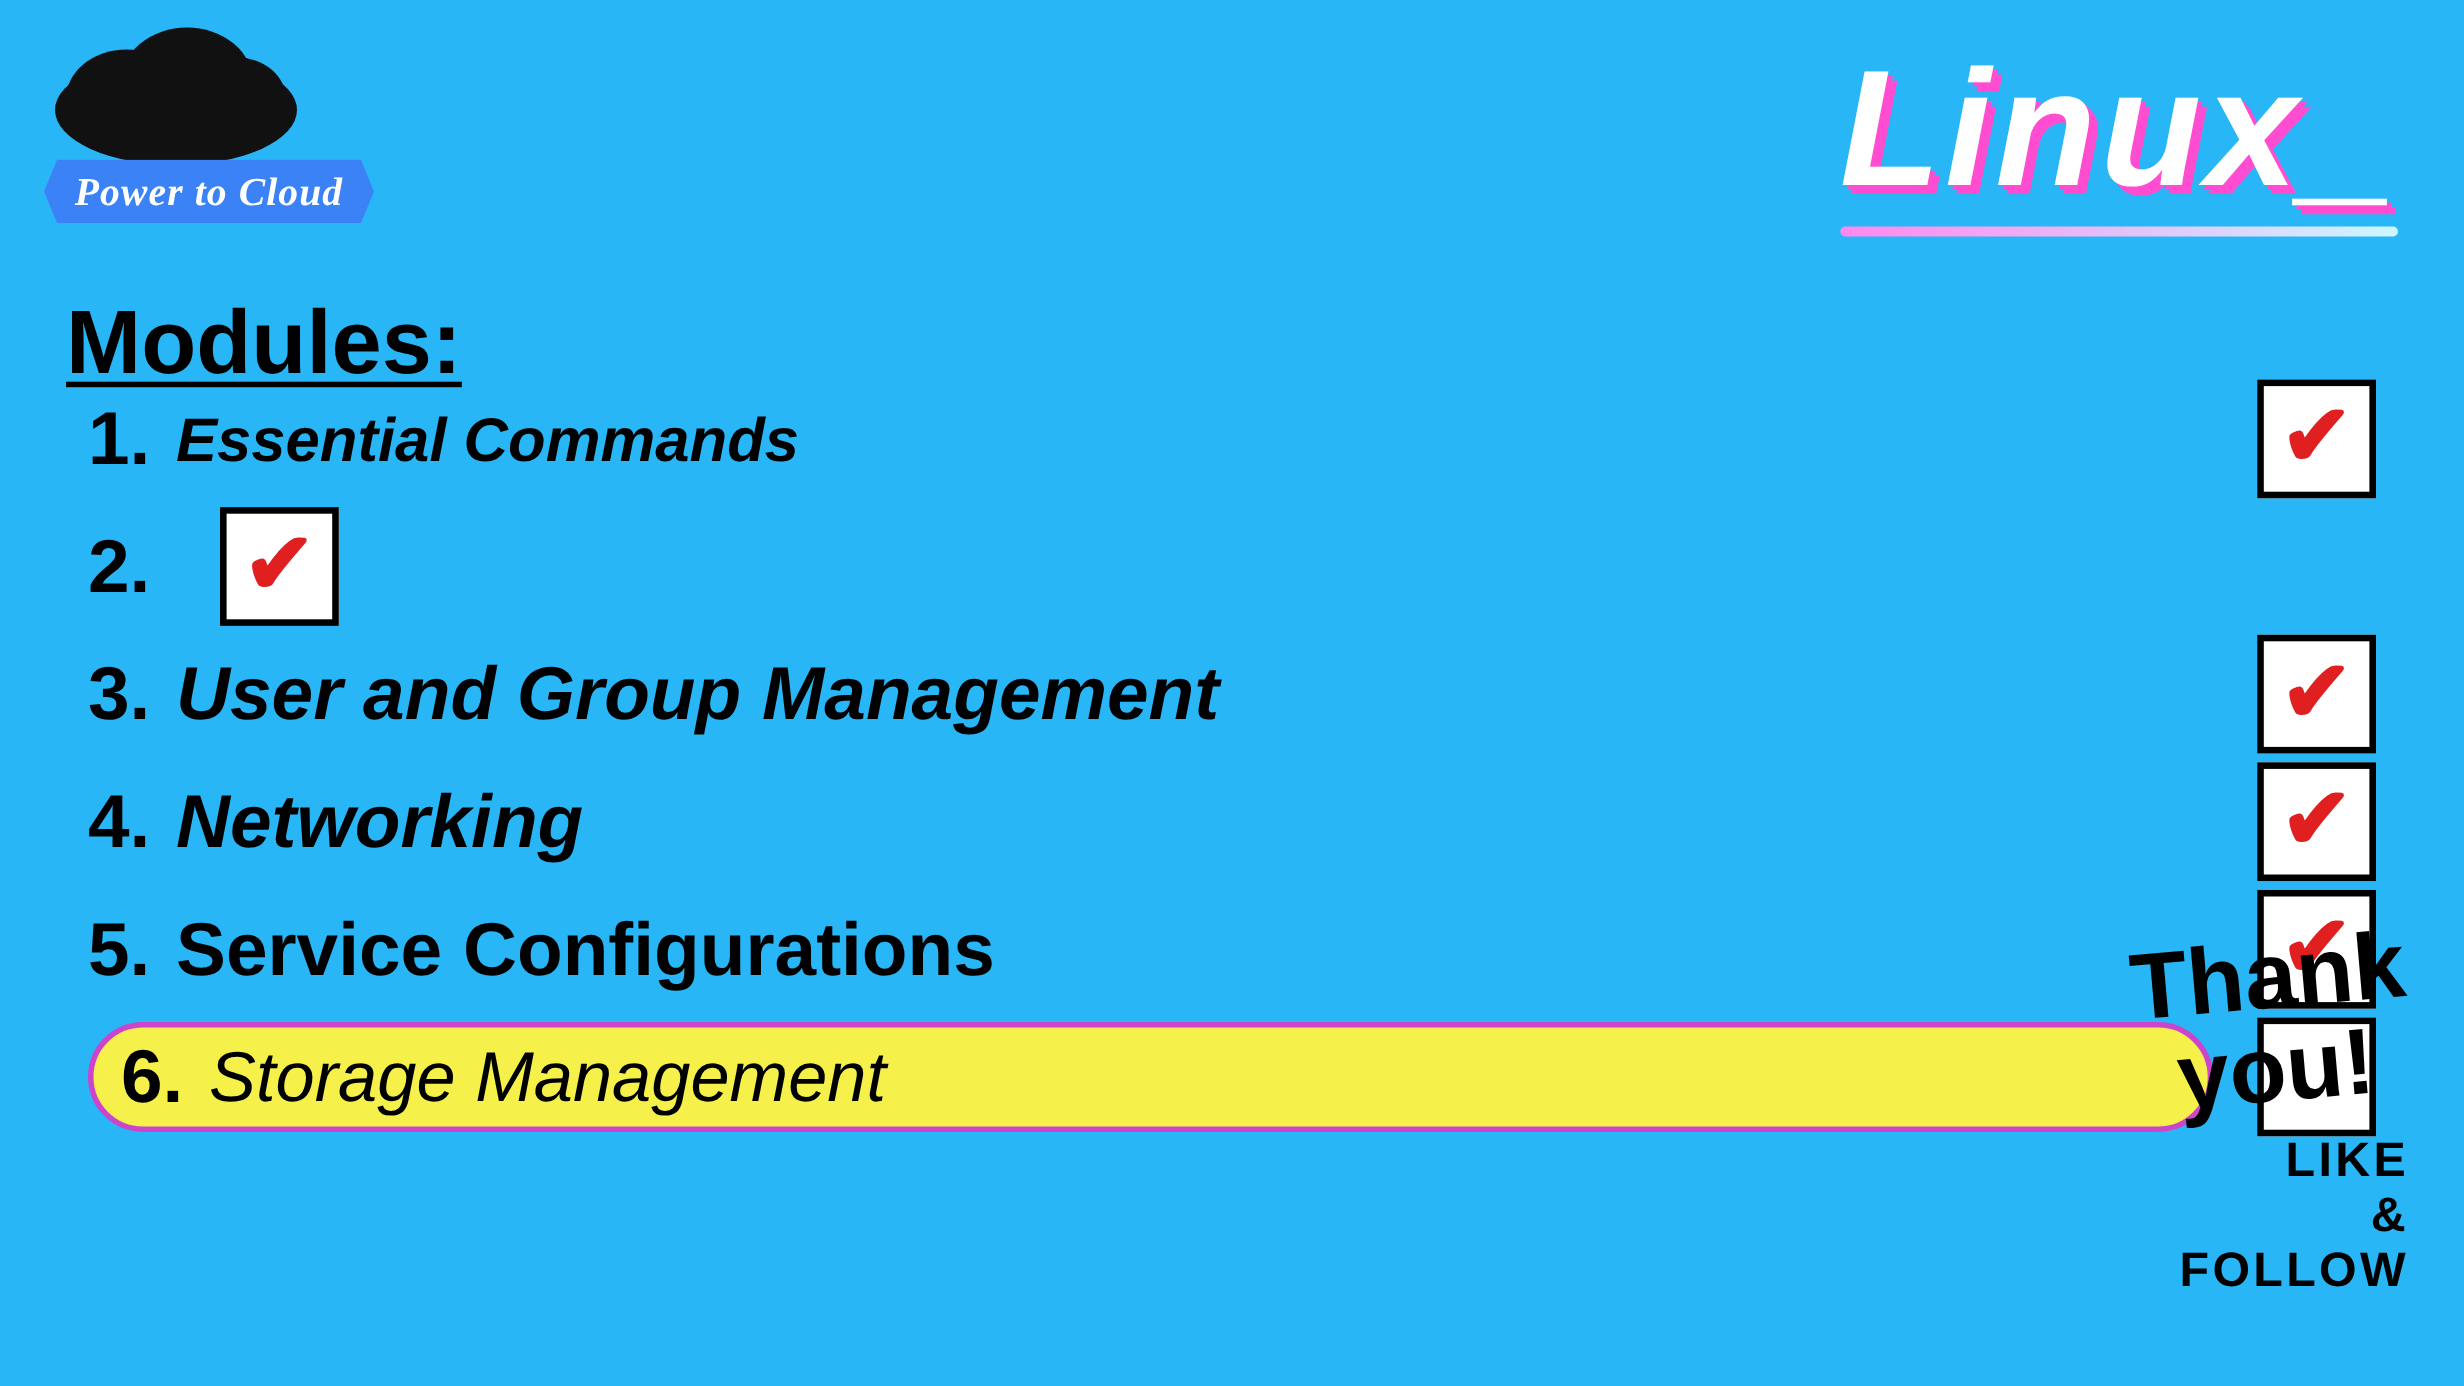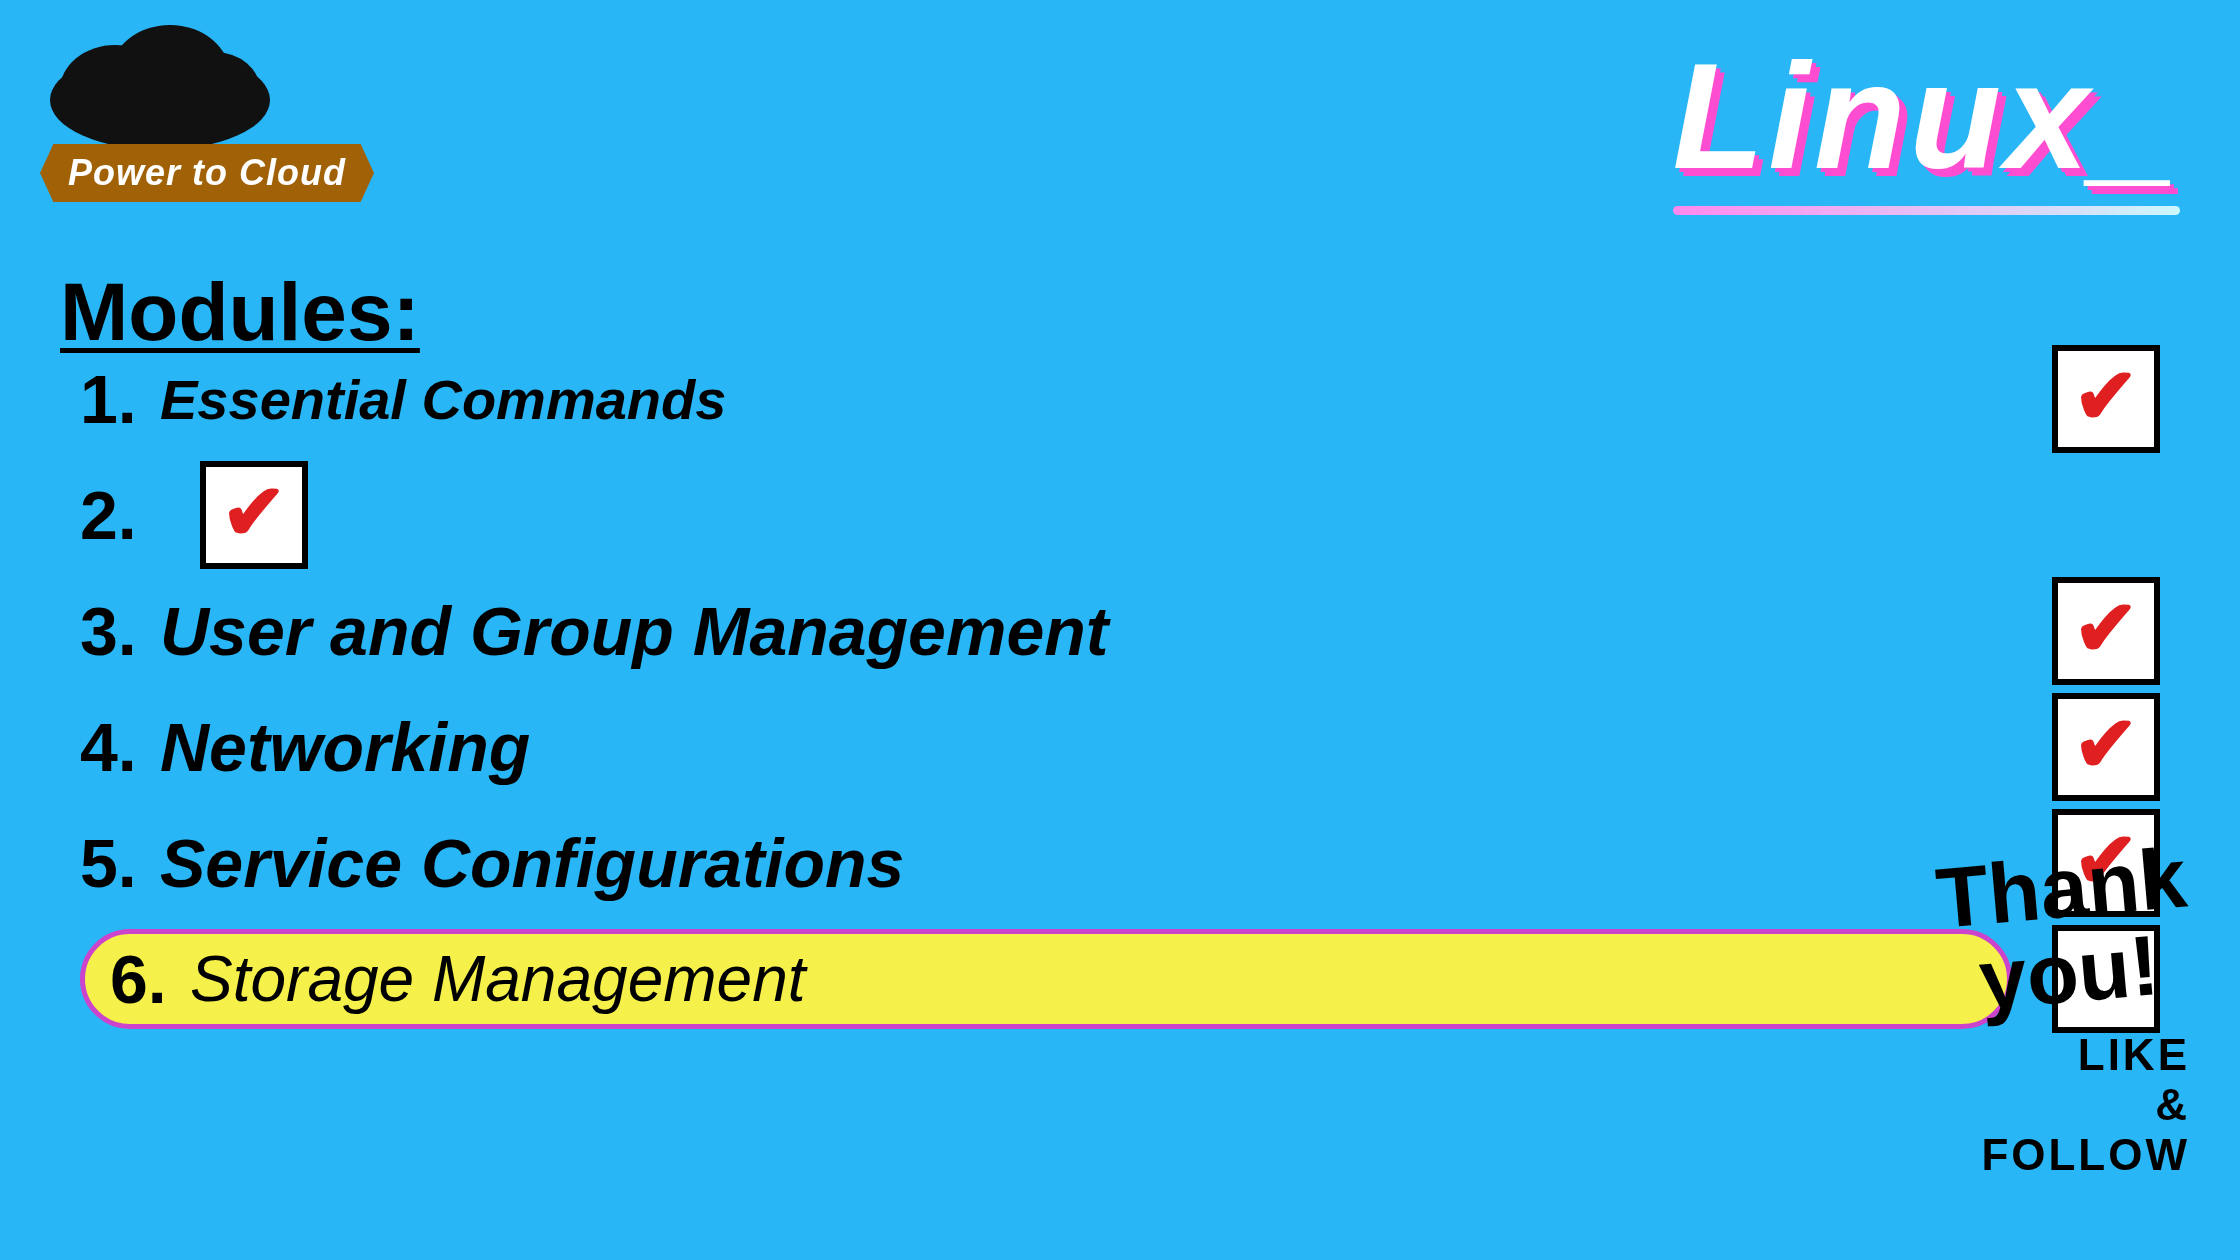--- a/index.html
+++ b/index.html
@@ -15,23 +15,23 @@
 
     
     .logo-area {
       position: absolute;
       top: 20px;
       left: 40px;
       width: 420px;
     }
 
     .logo-banner {
-      background: #a16207;
+      background: #3b82f6;
       color: #fff;
-      font-family: Liberation Sans, sans-serif;
+      font-family: Liberation Serif, serif;
       font-style: italic;
       font-size: 36px;
       font-weight: bold;
       padding: 8px 28px;
       clip-path: polygon(4% 0%, 96% 0%, 100% 50%, 96% 100%, 4% 100%, 0% 50%);
       text-align: right;
       margin-top: -10px;
       letter-spacing: 1px;
       display: inline-block;
     }
@@ -123,21 +123,21 @@
   <div style="display:flex; align-items:center; margin-bottom:8px;">
     <span style="font-size:68px; font-weight:900; font-style:normal; color:#000; font-family:Arial,sans-serif; min-width:80px;">4.</span>
     <span style="font-size:68px; font-weight:900; font-style:italic; color:#000; font-family:Arial,sans-serif; flex:1;">Networking</span>
     <div style="width:108px; height:108px; border:6px solid #000; background:#fff; display:flex; align-items:center; justify-content:center; margin-left:40px; flex-shrink:0;">
       <span style="font-size:78px; color:#e02020; font-weight:900; margin-top:-6px; font-family:Arial,sans-serif;">✔</span>
     </div>
   </div>
 
   <div style="display:flex; align-items:center; margin-bottom:8px;">
     <span style="font-size:68px; font-weight:900; font-style:normal; color:#000; font-family:Arial,sans-serif; min-width:80px;">5.</span>
-    <span style="font-size:68px; font-weight:900; font-style:italic; color:#000; font-family:Arial,sans-serif; flex:1;">Service Configurations</span>
+    <span style="font-size:68px; font-weight:900; color:#000; font-family:Arial,sans-serif; flex:1;">Service Configurations</span>
     <div style="width:108px; height:108px; border:6px solid #000; background:#fff; display:flex; align-items:center; justify-content:center; margin-left:40px; flex-shrink:0;">
       <span style="font-size:78px; color:#e02020; font-weight:900; margin-top:-6px; font-family:Arial,sans-serif;">✔</span>
     </div>
   </div>
 
   <div style="display:flex; align-items:center; margin-bottom:8px;">
     <div style="
       display:inline-flex;
       align-items:center;
       background:#f5f04a;

